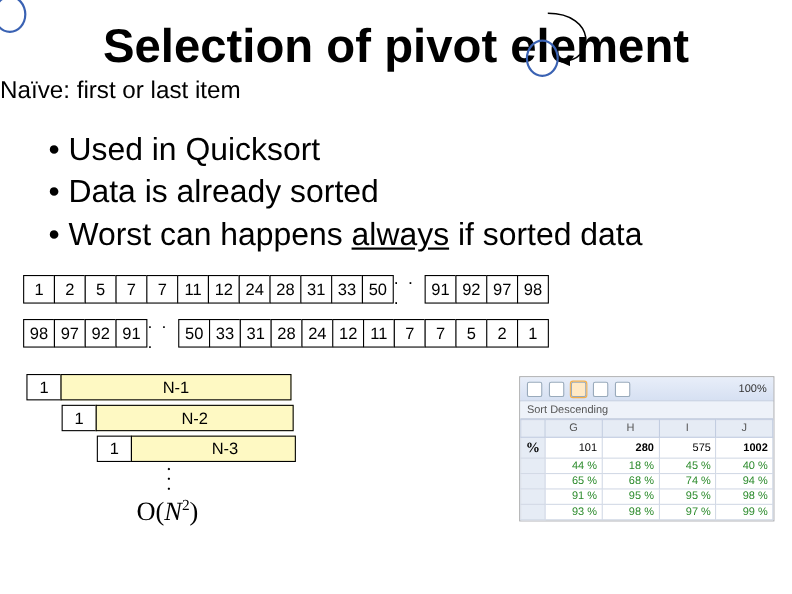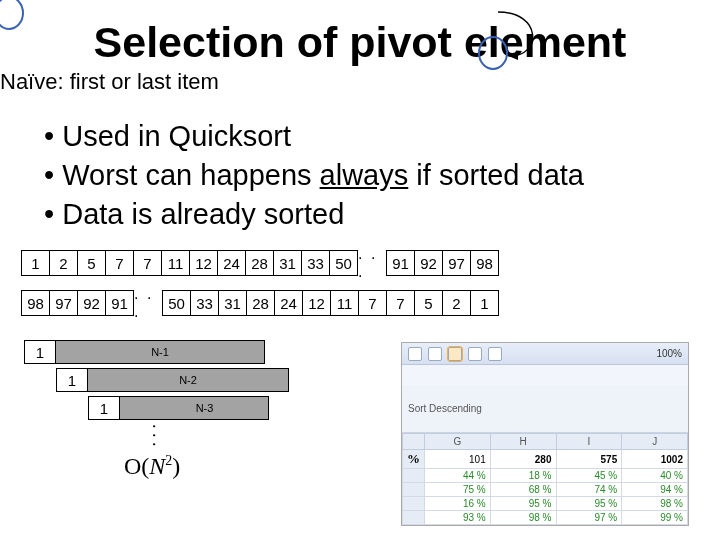--- a/index.html
+++ b/index.html
@@ -50,51 +50,51 @@
   }
   .step-row { display: flex; margin-bottom: 4px; }
   .one-box {
     border: 1px solid #000; width: 32px; height: 24px;
     display: flex; align-items: center; justify-content: center;
     font-size: 15px; background: #fff;
   }
   .rem-box {
     border: 1px solid #000; height: 24px;
     display: flex; align-items: center; justify-content: center;
-    font-size: 11px; margin-left: -1px; background: #a3a3a3; text-align: right;
+    font-size: 15px; margin-left: -1px; background: #fef9c3; text-align: right;
   }
   .vdots {
     font-family: serif; font-size: 18px;
     margin-left: 130px; line-height: 0.5;
   }
   .bigO {
     font-family: "Times New Roman", serif;
     font-size: 24px; padding-left:100px; margin-top:6px;
   }
   .bigO sup { font-size: 14px; }
   
   .shot {
-    position: absolute; right: 31px; top: 342px;
-    width: 288px; border: 1px solid #aaa;
+    position: absolute; right: 16px; top: 342px;
+    width: 232px; border: 1px solid #aaa;
     font-size: 10px; background: #f2f5fb;
   }
   .shot .toolbar {
     height: 22px; background: linear-gradient(#e8eef9,#d6e0f2);
     display: flex; align-items: center; gap: 6px;
     padding: 0 6px; border-bottom: 1px solid #bcc7db;
   }
   .shot .ico {
     width: 14px; height: 14px; border: 1px solid #9ab;
     border-radius: 2px; background: #fff;
   }
   .shot .ico.sel { outline: 1px solid #f5b04a; background: #ffe9c5; }
   .shot .zoom { margin-left: auto; font-size: 10px; color: #333; }
   .shot .sortbar {
     background: #eef2f9; border-bottom: 1px solid #ccd4e3;
-    padding: 18px 6px; font-size: 10px; color: #555; margin-top: 20px;
+    padding: 2px 6px; font-size: 10px; color: #555;
   }
   .shot table { width: 100%; border-collapse: collapse; background: #fff; }
   .shot th {
     background: #e6ecf5; border: 1px solid #c2cde0;
     font-weight: normal; color: #555; padding: 2px 4px;
     font-size: 10px; text-align: center;
   }
   .shot td {
     border: 1px solid #d3dae6; padding: 1px 4px;
     text-align: right; font-size: 10px;
@@ -107,22 +107,22 @@
   .shot td.g { color: #2a8a2a; }
 </style>
 </head>
 <body>
 
 <h1 class="title">Selection of pivot element</h1>
 <div class="subtitle">Naïve: first or last item</div>
 
 <ul class="bullets">
   <li>Used in Quicksort</li>
+  <li>Data is already sorted</li>
   <li>Worst can happens <span class="u">always</span> if sorted data</li>
-  <li>Data is already sorted</li>
 </ul>
 
 <div class="arrays">
 
   <div class="row" id="row1">
       <div class="cell">1</div>
       <div class="cell">2</div>
       <div class="cell">5</div>
       <div class="cell">7</div>
       <div class="cell">7</div>
@@ -173,21 +173,21 @@
   </svg>
 </div>
 
 <div class="steps">
   <div class="step-row" style="margin-left:0px;">
     <div class="one-box">1</div>
     <div class="rem-box" style="width:210px;">N-1</div>
   </div>
   <div class="step-row" style="margin-left:32px;">
     <div class="one-box">1</div>
-    <div class="rem-box" style="width:202px;">N-2</div>
+    <div class="rem-box" style="width:180px;">N-2</div>
   </div>
   <div class="step-row" style="margin-left:64px;">
     <div class="one-box">1</div>
     <div class="rem-box" style="width:150px;padding-left:21px;">N-3</div>
   </div>
   <div class="vdots" style="writing-mode:vertical-rl;">. . .</div>
   <div class="bigO">O(<i>N</i><sup>2</sup>)</div>
 </div>
 
 <div class="shot">
@@ -206,40 +206,40 @@
       <th class="rowhdr"></th>
       <th>G</th>
       <th>H</th>
       <th>I</th>
       <th>J</th>
     </tr>
     <tr>
       <td class="pct rowhdr">%</td>
       <td style="font-weight:normal;text-align:right;">101</td>
       <td style="font-weight:bold;">280</td>
-      <td style="font-weight:bold;">575</td>
+      <td style="font-weight:normal;">575</td>
       <td style="font-weight:bold;">1002</td>
     </tr>
     <tr>
           <td class="rowhdr"></td>
           <td class="g">44 %</td>
           <td class="g">18 %</td>
           <td class="g">45 %</td>
           <td class="g">40 %</td>
         </tr>
     <tr>
           <td class="rowhdr"></td>
-          <td class="g">75 %</td>
+          <td class="g">65 %</td>
           <td class="g">68 %</td>
           <td class="g">74 %</td>
           <td class="g">94 %</td>
         </tr>
     <tr>
           <td class="rowhdr"></td>
-          <td class="g">16 %</td>
+          <td class="g">91 %</td>
           <td class="g">95 %</td>
           <td class="g">95 %</td>
           <td class="g">98 %</td>
         </tr>
     <tr>
           <td class="rowhdr"></td>
           <td class="g">93 %</td>
           <td class="g">98 %</td>
           <td class="g">97 %</td>
           <td class="g">99 %</td>

